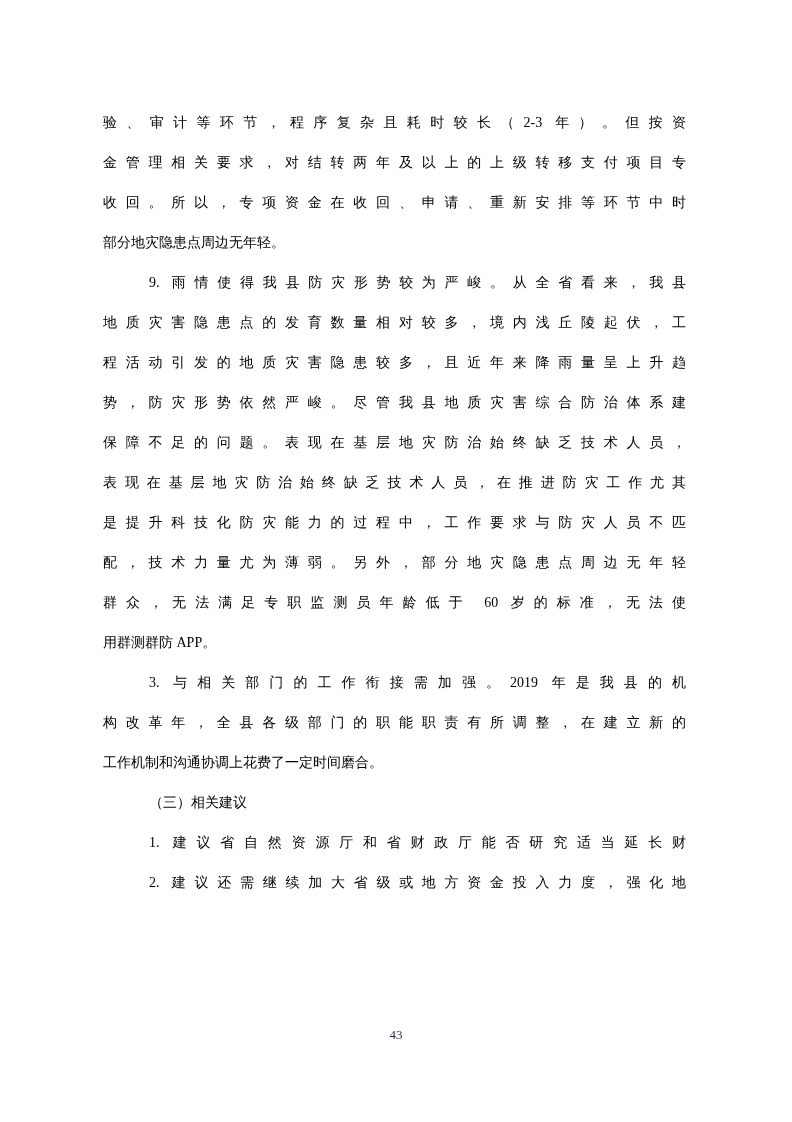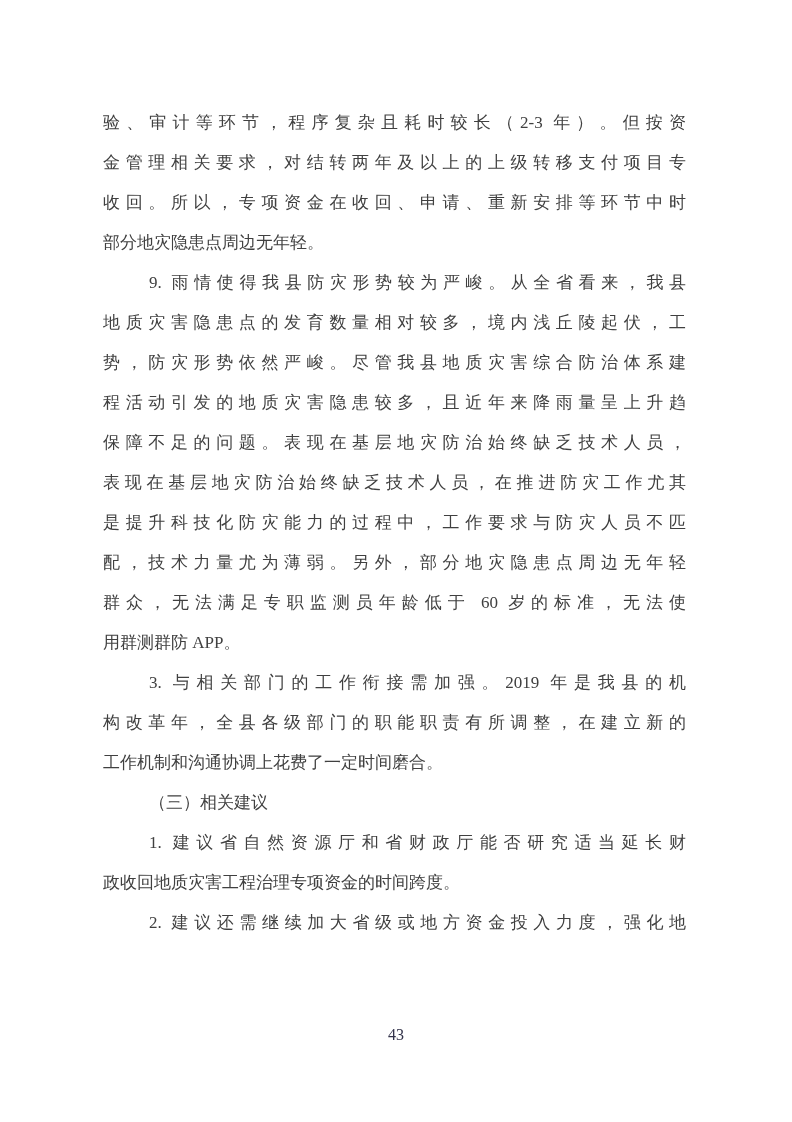--- a/index.html
+++ b/index.html
@@ -13,22 +13,22 @@
     height: 1122px;
     background: #ffffff;
     overflow: hidden;
     font-family: "Liberation Serif", serif;
   }
   .doc-body {
     position: absolute;
     left: 103px;
     top: 103px;
     width: 583px;
-    font-size: 17px;
-    color: #404040;
+    font-size: 14px;
+    color: #000000;
   }
   .line {
     height: 40px;
     line-height: 40px;
     white-space: nowrap;
   }
   .line.just {
     white-space: normal;
     text-align: justify;
     text-align-last: justify;
@@ -40,46 +40,45 @@
     font-weight: 400;
   }
   .page-num {
     position: absolute;
     left: 0;
     top: 1025px;
     width: 100%;
     height: 20px;
     line-height: 20px;
     text-align: center;
-    font-size: 16px;
+    font-size: 13px;
     color: #33334a;
     font-family: "Liberation Serif", serif;
   }
 </style>
 </head>
 <body>
 
 <div class="page">
   <main class="doc-body">
       <div class="line just">验、审计等环节，程序复杂且耗时较长（2-3 年）。但按资</div>
       <div class="line just">金管理相关要求，对结转两年及以上的上级转移支付项目专</div>
       <div class="line just">收回。所以，专项资金在收回、申请、重新安排等环节中时</div>
       <div class="line">部分地灾隐患点周边无年轻。</div>
       <div class="line just ind">9. 雨情使得我县防灾形势较为严峻。从全省看来，我县</div>
       <div class="line just">地质灾害隐患点的发育数量相对较多，境内浅丘陵起伏，工</div>
+      <div class="line just">程活动引发的地质灾害隐患较多，且近年来降雨量呈上升趋</div>
       <div class="line just">势，防灾形势依然严峻。尽管我县地质灾害综合防治体系建</div>
-      <div class="line just">程活动引发的地质灾害隐患较多，且近年来降雨量呈上升趋</div>
       <div class="line just">保障不足的问题。表现在基层地灾防治始终缺乏技术人员，</div>
       <div class="line just">表现在基层地灾防治始终缺乏技术人员，在推进防灾工作尤其</div>
       <div class="line just">是提升科技化防灾能力的过程中，工作要求与防灾人员不匹</div>
       <div class="line just">配，技术力量尤为薄弱。另外，部分地灾隐患点周边无年轻</div>
       <div class="line just">群众，无法满足专职监测员年龄低于 60 岁的标准，无法使</div>
       <div class="line">用群测群防 APP。</div>
       <div class="line just ind">3. 与相关部门的工作衔接需加强。2019 年是我县的机</div>
       <div class="line just">构改革年，全县各级部门的职能职责有所调整，在建立新的</div>
       <div class="line">工作机制和沟通协调上花费了一定时间磨合。</div>
       <div class="line ind bold">（三）相关建议</div>
       <div class="line just ind">1. 建议省自然资源厅和省财政厅能否研究适当延长财</div>
-      <div class="line">政收回地质灾害工程治理专项资金的时间跨度。</div>
       <div class="line just ind">2. 建议还需继续加大省级或地方资金投入力度，强化地</div>
     </main>
   <div class="page-num">43</div>
 </div>
 
 </body></html>

